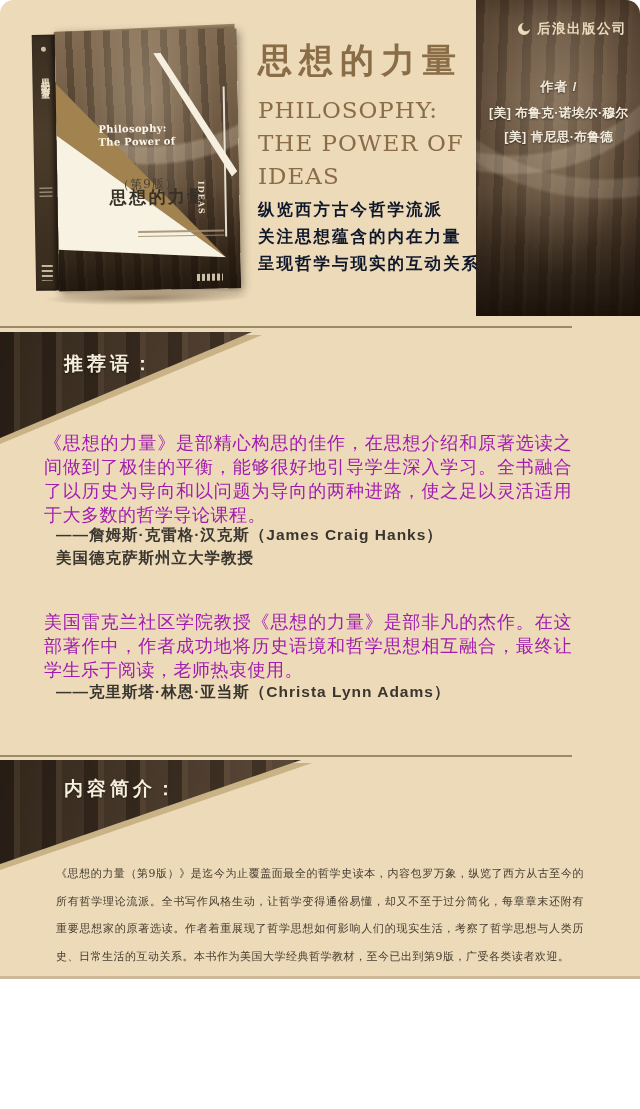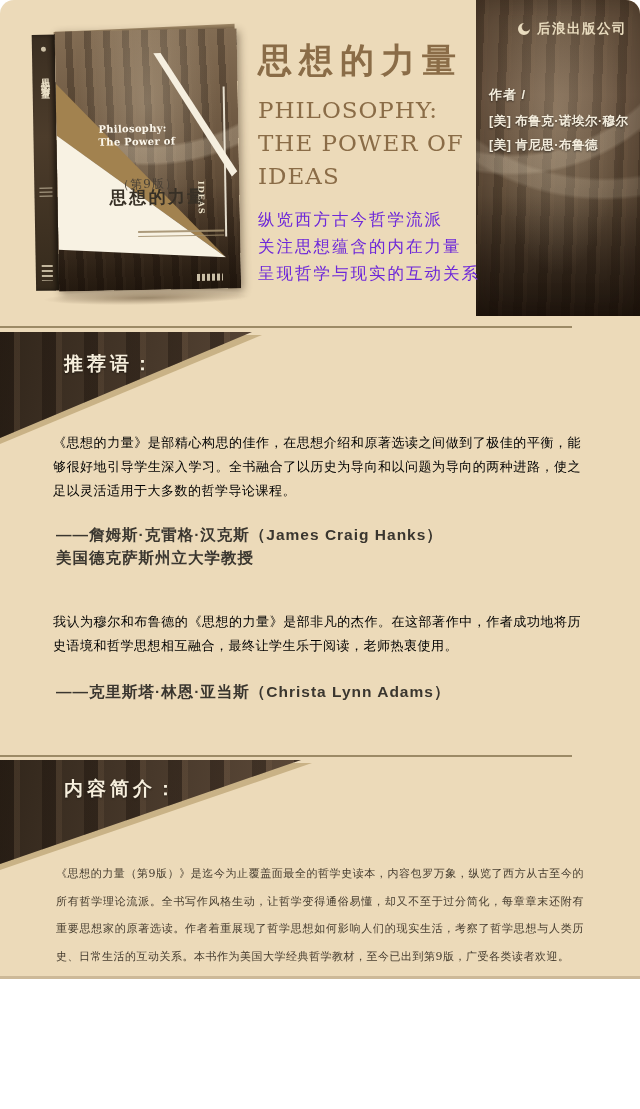--- a/index.html
+++ b/index.html
@@ -21,23 +21,23 @@
       radial-gradient(ellipse at 50% 36%, rgba(230,210,180,.26), transparent 56%),
       linear-gradient(0deg, rgba(18,10,5,.55), transparent 38%),
       repeating-linear-gradient(92deg, rgba(26,16,8,.24) 0 9px, rgba(125,98,72,.12) 9px 13px, transparent 13px 24px),
       linear-gradient(180deg,#5f4c39 0%,#6f5a46 30%,#63503c 58%,#413325 85%,#302519 100%);
     box-shadow:inset 0 0 30px rgba(20,10,4,.35);
   }
   .strip-logo{position:absolute;right:13px;top:20px;display:flex;align-items:center;gap:5px;
     color:#e9dcbf;}
   .strip-logo .logo-text{font-size:13.5px;font-weight:bold;letter-spacing:1.5px;}
   .wave-icon{display:inline-block;line-height:0;}
-  .author-block{position:absolute;left:13px;top:86px;color:#f3ecdc;
+  .author-block{position:absolute;left:13px;top:78px;color:#f3ecdc;
     font-family:"Liberation Sans", sans-serif;font-weight:bold;
-    text-shadow:0 1px 2px rgba(0,0,0,.5);}
+    text-shadow:0 1px 2px rgba(0,0,0,.5);text-align:center;}
   .author-label{font-size:13px;letter-spacing:1px;margin-bottom:9px;}
   .author-line{font-size:12.5px;letter-spacing:.5px;margin-top:7px;white-space:nowrap;}
 
   
   .book{position:absolute;left:34px;top:28px;width:215px;height:278px;transform:rotate(-1deg);}
   .book-top-edge{position:absolute;left:22px;top:0px;width:181px;height:8px;
     background:linear-gradient(180deg,#a18a68,#6e5a42);transform:skewY(-1.6deg);}
   .book-spine{position:absolute;left:0;top:5px;width:23px;height:256px;
     background:linear-gradient(180deg,#3a2e21,#4c3c2b 40%,#352a1c);
     box-shadow:inset -3px 0 4px rgba(0,0,0,.5);}
@@ -76,21 +76,21 @@
     letter-spacing:1px;font-weight:bold;transform:rotate(90deg);transform-origin:left top;}
   .cover-pubmark{position:absolute;left:138px;bottom:8px;width:26px;height:7px;
     background:repeating-linear-gradient(90deg,#e8ddc2 0 3px,transparent 3px 5px);opacity:.85;}
   .book-shadow{position:absolute;left:6px;top:263px;width:208px;height:14px;
     background:radial-gradient(ellipse at 50% 50%, rgba(70,48,24,.45), transparent 70%);}
 
   
   .title-block{position:absolute;left:258px;top:38px;color:#8a6c47;}
   .title-cn{font-size:34px;font-weight:600;letter-spacing:7px;line-height:44px;}
   .title-en{margin-top:12px;font-size:23px;line-height:33px;letter-spacing:1px;}
-  .taglines{position:absolute;left:258px;top:206px;color:#6d28d9;font-weight:normal;
+  .taglines{position:absolute;left:258px;top:196px;color:#0f172a;font-weight:bold;
     font-size:16.5px;line-height:27px;letter-spacing:2px;}
 
   
   .band{position:absolute;left:0;width:640px;height:120px;}
   .band1{top:326px;padding-left:16px;}
   .band2{top:755px;}
   .band-rule{position:absolute;left:0;top:0;width:572px;height:2px;background:#9c8a66;}
   .band-tri,.band-tri-shadow{position:absolute;inset:0;}
   .band-tri-shadow{background:#c9b286;}
   .band1 .band-tri-shadow{clip-path:polygon(0 9px, 262px 9px, 0 118px);}
@@ -101,22 +101,22 @@
       repeating-linear-gradient(90deg, rgba(15,8,4,.32) 0 14px, rgba(150,120,90,.14) 14px 20px, transparent 20px 42px),
       linear-gradient(100deg,#31261b,#574535 40%,#6b5642 75%,#7e6850);}
   .band1 .band-tri{clip-path:polygon(0 6px, 252px 6px, 0 112px);}
   .band2 .band-tri{clip-path:polygon(0 5px, 301px 5px, 0 109px);}
   .band-label{position:absolute;left:64px;color:#f7efdd;font-size:19px;font-weight:bold;
     letter-spacing:4px;text-shadow:0 1px 2px rgba(0,0,0,.5);}
   .band1 .band-label{top:25px;}
   .band2 .band-label{top:21px;}
 
   
-  .quote{position:absolute;left:53px;width:528px;margin:0;color:#000000;
-    font-size:13px;line-height:24px;letter-spacing:.5px;text-align:justify;}
+  .quote{position:absolute;left:44px;width:528px;margin:0;color:#a21caf;
+    font-size:18px;line-height:24px;letter-spacing:.5px;text-align:justify;}
   .quote-1{top:431px;}
   .quote-2{top:610px;}
   .attr{position:absolute;left:56px;width:514px;text-align:left;color:#3a362f;
     font-family:"Liberation Sans", sans-serif;font-weight:bold;
     font-size:15.5px;line-height:22.5px;letter-spacing:1px;}
   .attr-1{top:524px;}
   .attr-2{top:681px;}
   .intro-text{position:absolute;left:56px;top:860px;width:528px;margin:0;color:#453c2f;
     font-size:11px;line-height:27.5px;letter-spacing:.5px;text-align:justify;}
 
@@ -199,21 +199,21 @@
     <div class="band-tri-shadow"></div>
     <div class="band-tri"></div>
     <div class="band-label">推荐语：</div>
   </div>
 
   <p class="quote quote-1">《思想的力量》是部精心构思的佳作，在思想介绍和原著选读之间做到了极佳的平衡，能够很好地引导学生深入学习。全书融合了以历史为导向和以问题为导向的两种进路，使之足以灵活适用于大多数的哲学导论课程。</p>
   <div class="attr attr-1">
     <div>——詹姆斯·克雷格·汉克斯（James Craig Hanks）</div>
     <div>美国德克萨斯州立大学教授</div>
   </div>
-  <p class="quote quote-2">我认为穆尔和布鲁德的《思想的力量》是部非凡的杰作。在这部著作中，作者成功地将历史语境和哲学思想相互融合，最终让学生乐于阅读，老师热衷使用。</p>
+  <p class="quote quote-2">美国雷克兰社区学院教授《思想的力量》是部非凡的杰作。在这部著作中，作者成功地将历史语境和哲学思想相互融合，最终让学生乐于阅读，老师热衷使用。</p>
   <div class="attr attr-2">
     <div>——克里斯塔·林恩·亚当斯（Christa Lynn Adams）</div>
   </div>
 
   <div class="band band2">
     <div class="band-rule"></div>
     <div class="band-tri-shadow"></div>
     <div class="band-tri"></div>
     <div class="band-label">内容简介：</div>
   </div>

